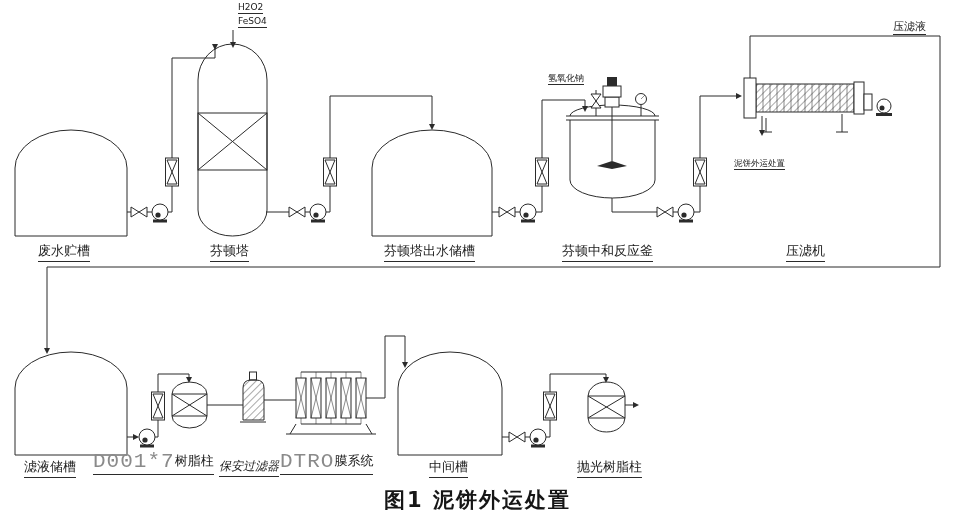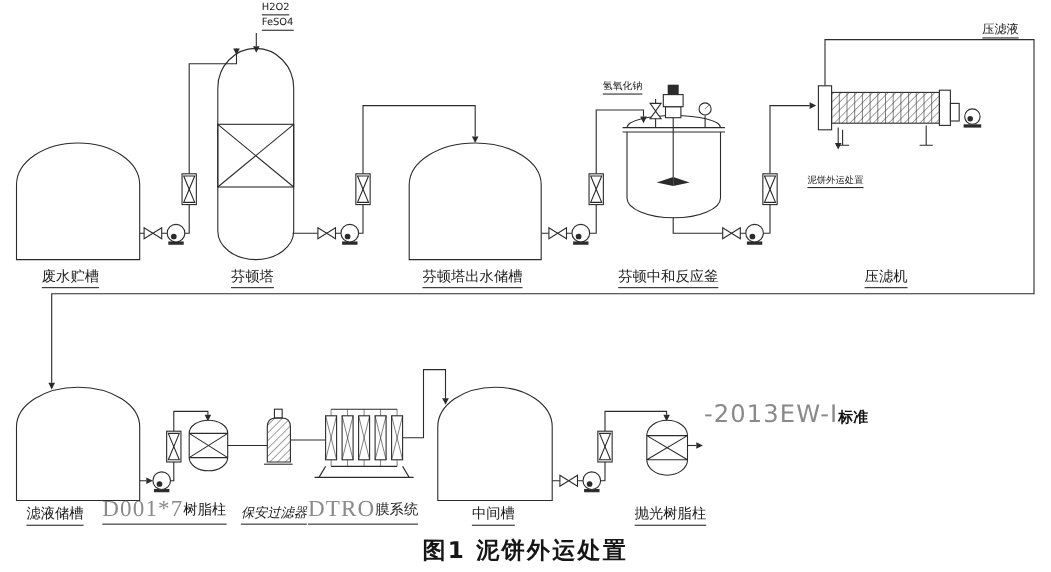--- a/index.html
+++ b/index.html
@@ -11,21 +11,21 @@
   .fil{fill:#2b2b2b;stroke:none;}
   .wfill{fill:#ffffff;stroke:#2b2b2b;stroke-width:1;}
   .vlv{fill:#ffffff;stroke:#2b2b2b;stroke-width:1;}
   .lbl{position:absolute;font-size:13px;white-space:nowrap;color:#1a1a1a;}
   .u{border-bottom:1px solid #2b2b2b;padding-bottom:1px;}
   .f9{font-size:9px;}
   .f8{font-size:8.5px;margin-top:20px;}
   .f11{font-size:11px;}
   .f12{font-size:12px;font-style:italic;}
   .code-big{font-size:21px;color:#8a8a8a;letter-spacing:1px;vertical-align:-2px;
-            font-family:Liberation Serif, serif;margin-top:38px;}
+            font-family:Liberation Mono, monospace;margin-top:38px;}
   .effluent{position:absolute;white-space:nowrap;}
   .eff-line{line-height:27px;white-space:nowrap;}
   .eff-cn{font-size:13.5px;font-weight:bold;color:#111;}
   .eff-code{font-size:22px;color:#8a8a8a;letter-spacing:1px;}
   .cap{position:absolute;left:0;top:486px;width:100%;text-align:center;
        font-size:21px;font-weight:bold;color:#161616;letter-spacing:2px;}
 </style>
 </head>
 <body>
 
@@ -270,20 +270,17 @@
   <span class="code-big">D001*7</span><span>树脂柱</span>
 </div>
 <div class="lbl u f12" style="left:219px;top:458px">保安过滤器</div>
 <div class="lbl u" style="left:280px;top:450px">
   <span class="code-big">DTRO</span><span>膜系统</span>
 </div>
 <div class="lbl u" style="left:429px;top:458px">中间槽</div>
 <div class="lbl u" style="left:577px;top:458px">抛光树脂柱</div>
 
 <div class="effluent" style="left:640px;top:364px">
-  <div class="eff-line">
-    <span class="eff-code">-2013EW-I</span><span class="eff-cn">标准</span>
-  </div>
 </div>
 
 <div class="cap">图1 泥饼外运处置</div>
 
 </div>
 
 </body></html>

